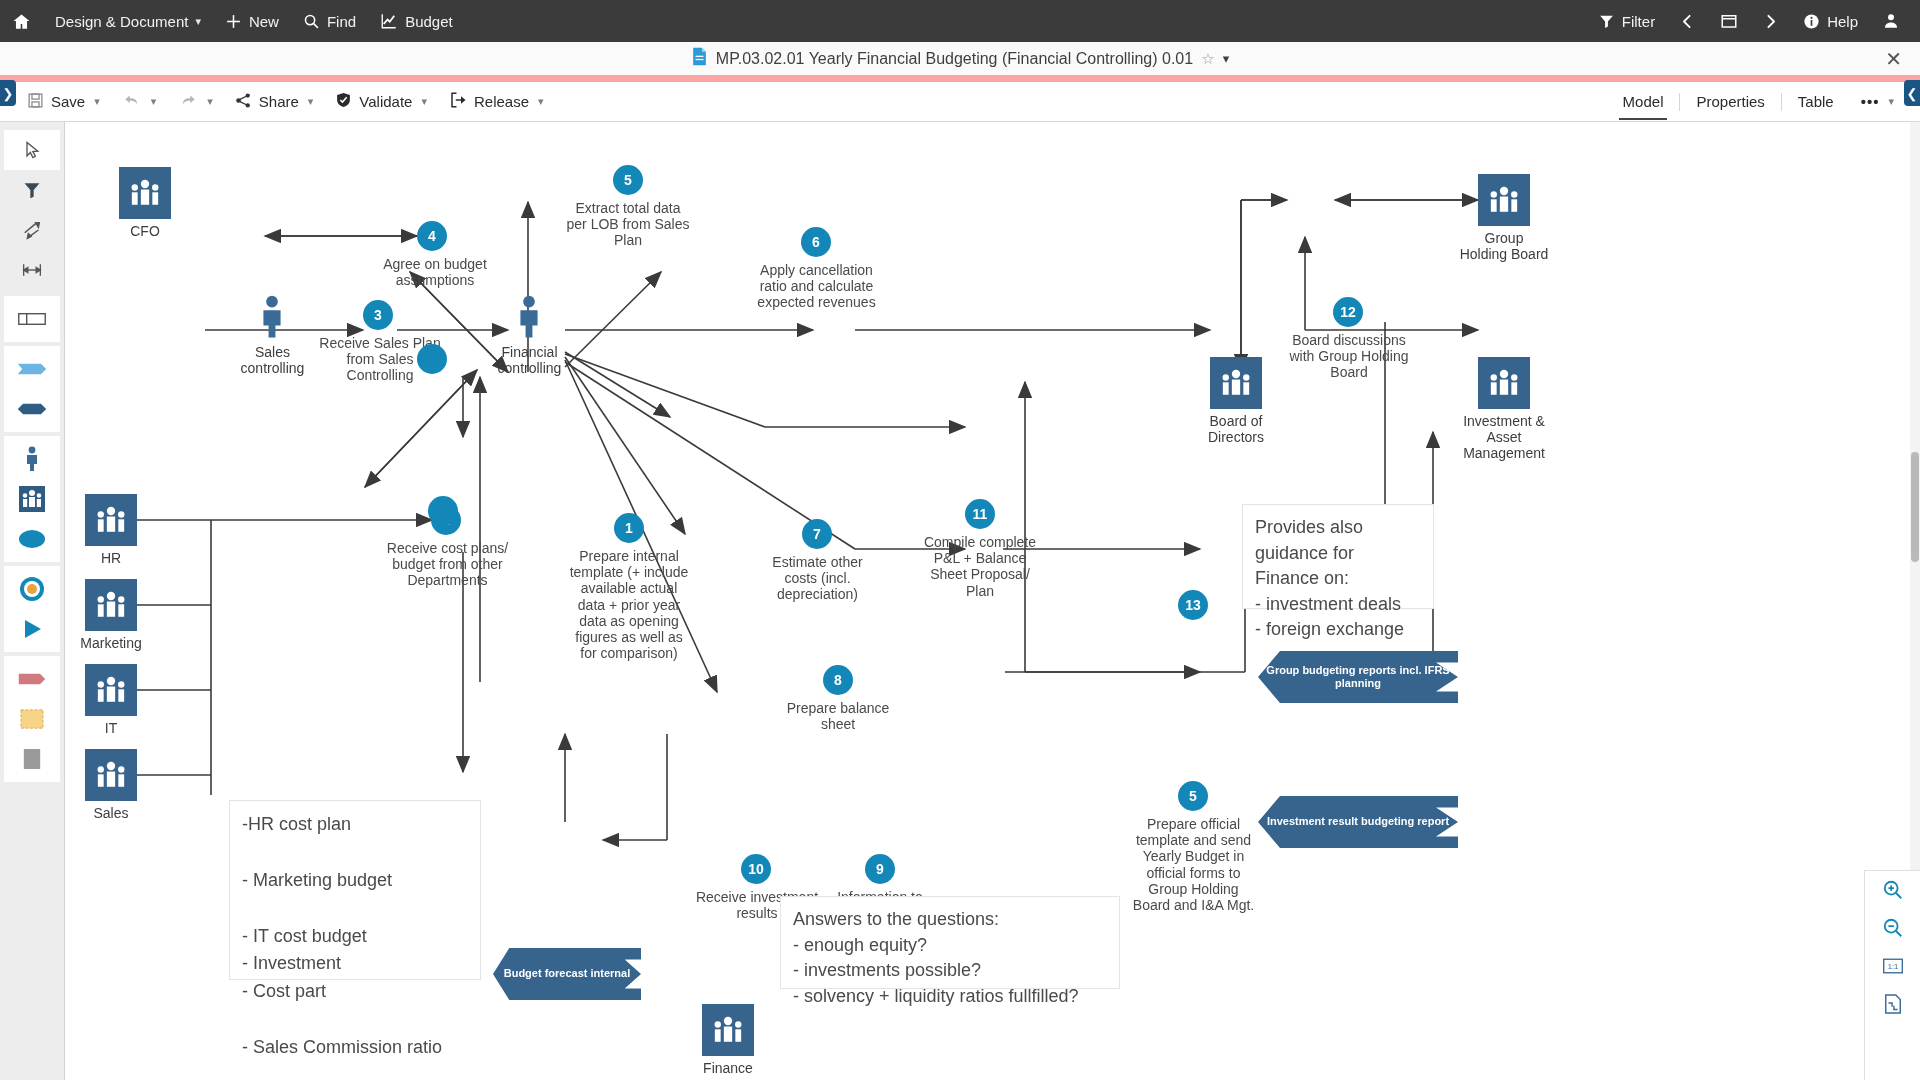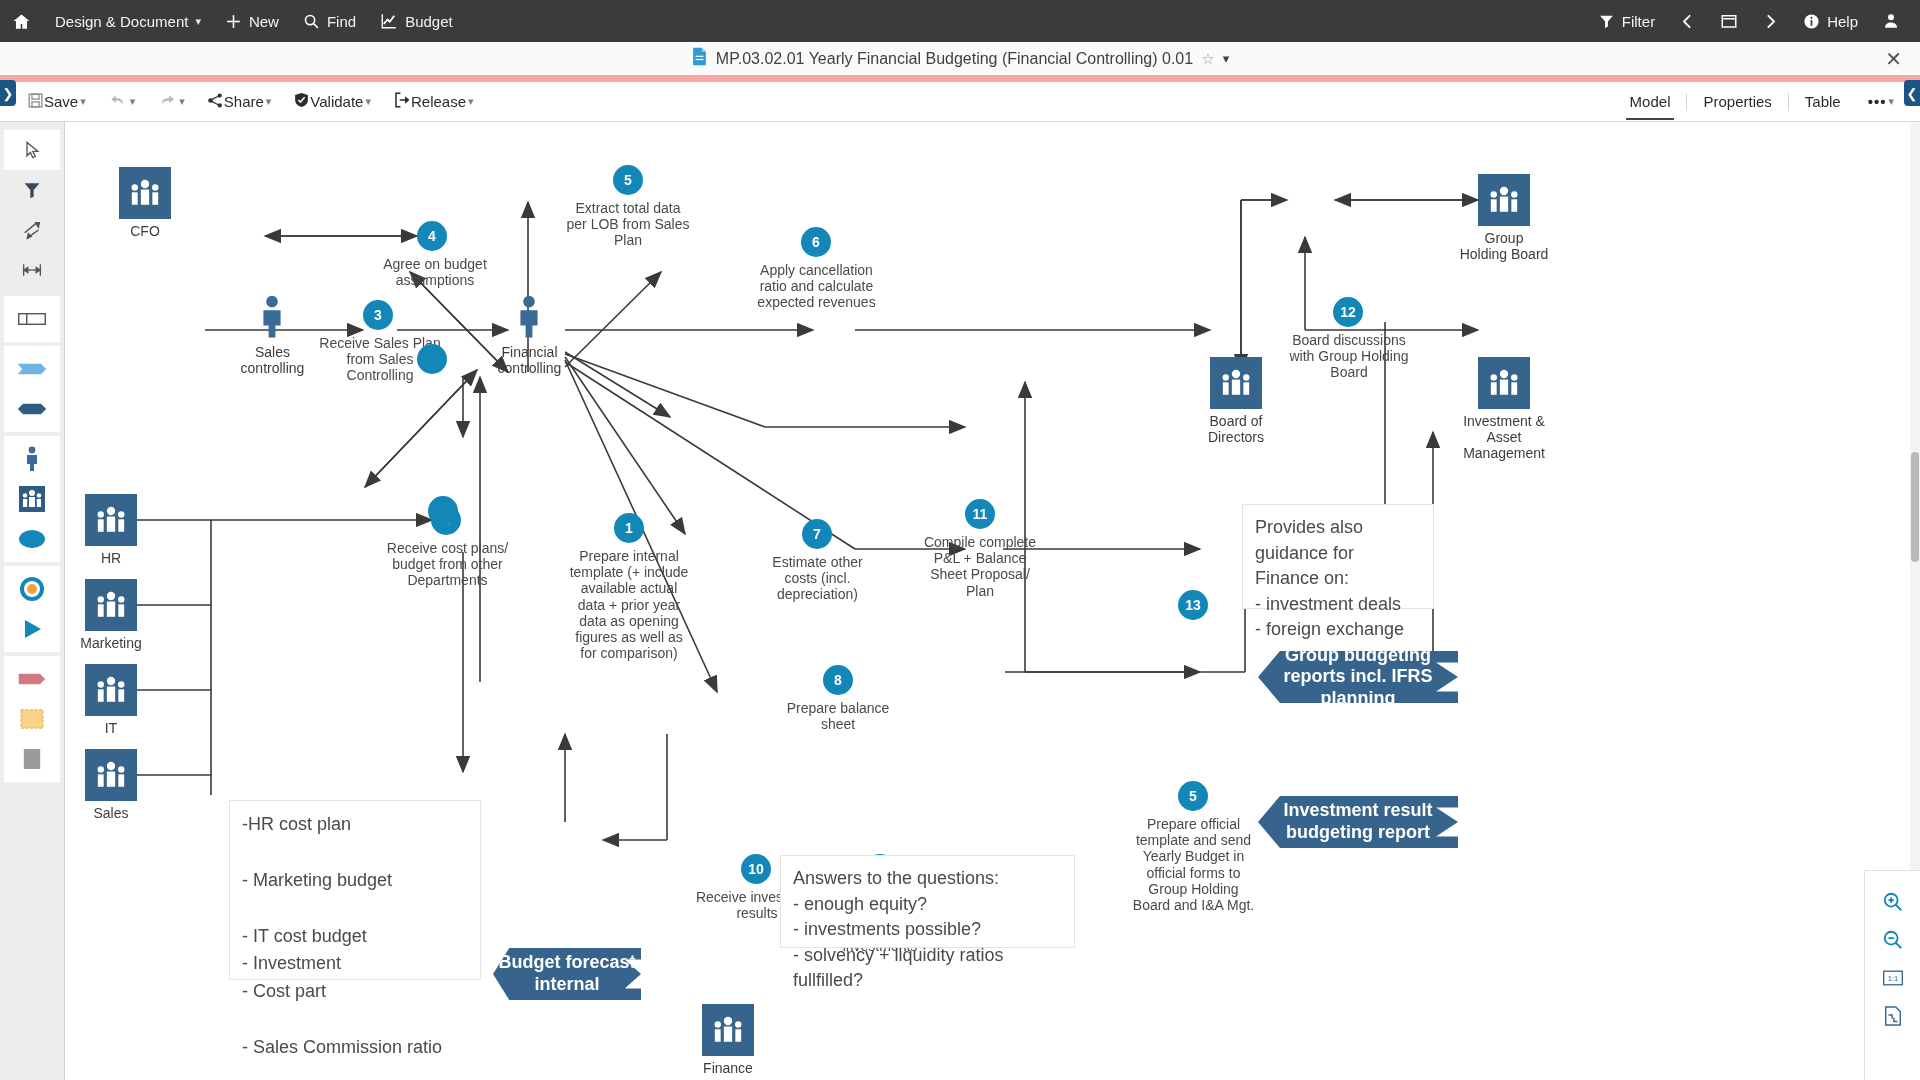--- a/index.html
+++ b/index.html
@@ -41,21 +41,21 @@
     font-size: 20px; color: #555; line-height: 1; cursor: pointer;
   }
 
   
   #toolbar {
     position: absolute; left: 0; top: 82px; width: 1920px; height: 40px;
     background: #ffffff; border-bottom: 1px solid #d8d8d8;
     display: flex; align-items: center;
   }
   .tool-btn {
-    display: flex; align-items: center; 
+    display: flex; align-items: center; gap: 7px;
     padding: 0 11px; height: 40px; font-size: 15px; color: #2b2b2b;
     cursor: pointer; white-space: nowrap;
   }
   .tool-btn.disabled { color: #b6b6b6; }
   .tool-caret { color: #7d7d7d; font-size: 11px; margin-left: 2px; }
   #toolbar .spacer { flex: 1 1 auto; }
   .tab-btn {
     padding: 0 16px; height: 40px; display: flex; align-items: center;
     font-size: 15px; color: #2b2b2b; cursor: pointer; position: relative;
   }
@@ -119,21 +119,21 @@
     position: absolute; width: 52px; height: 52px; background: #36648d;
     display: flex; align-items: center; justify-content: center; cursor: pointer;
   }
   .note-box {
     position: absolute; background: #ffffff; border: 1px solid #e4e4e4;
     font-size: 18px; color: #4a4a4a; line-height: 1.55;
     padding: 10px 12px; white-space: pre-line;
   }
   .banner {
     position: absolute; display: flex; align-items: center;
-    justify-content: center; color: #ffffff; font-size: 18px;
+    justify-content: center; color: #ffffff; font-size: 11px;
     font-weight: bold; text-align: center; line-height: 1.2;
     background: #36648d; cursor: pointer;
     clip-path: polygon(0% 50%, 11% 0%, 100% 0%, 100% 22%, 89% 22%,
                        100% 50%, 89% 78%, 100% 78%, 100% 100%, 11% 100%);
   }
 
   
   #v-scroll {
     position: absolute; right: 0; top: 122px; width: 10px; height: 958px;
     background: #f3f3f3;
@@ -142,21 +142,20 @@
     position: absolute; left: 1px; top: 330px; width: 8px; height: 110px;
     background: #b9b9b9; border-radius: 4px;
   }
 
   
   #zoom-panel {
     position: absolute; right: 0px; top: 870px; width: 56px; height: 210px;
     background: #ffffff; border-left: 1px solid #e0e0e0;
     border-top: 1px solid #e0e0e0;
     display: flex; flex-direction: column; align-items: center; gap: 0;
-    padding-top: 12px;
   }
   .zoom-btn {
     width: 38px; height: 38px; display: flex; align-items: center;
     justify-content: center; cursor: pointer; color: #1287b8;
   }
   .zoom-btn.dark { color: #3a6b96; }
 </style>
 </head>
 <body>
 
@@ -764,21 +763,21 @@
   <div class="note-box" style="left:164px; top:678px; width:252px; height:180px">-HR cost plan
 
 - Marketing budget
 
 - IT cost budget
    - Investment
    - Cost part
 
 - Sales Commission ratio</div>
 
-  <div class="note-box" style="left:715px; top:733px; width:295px; height:93px; line-height:1.42">Answers to the questions:
+  <div class="note-box" style="left:715px; top:774px; width:340px; height:93px; line-height:1.42">Answers to the questions:
 - enough equity?
 - investments possible?
 - solvency + liquidity ratios fullfilled?</div>
 
   <div class="note-box" style="left:1177px; top:382px; width:192px; height:105px; line-height:1.42">Provides also guidance for
 Finance on:
 - investment deals
 - foreign exchange</div>
 
   <div class="banner" style="left:428px; top:826px; width:148px; height:52px">Budget forecast

